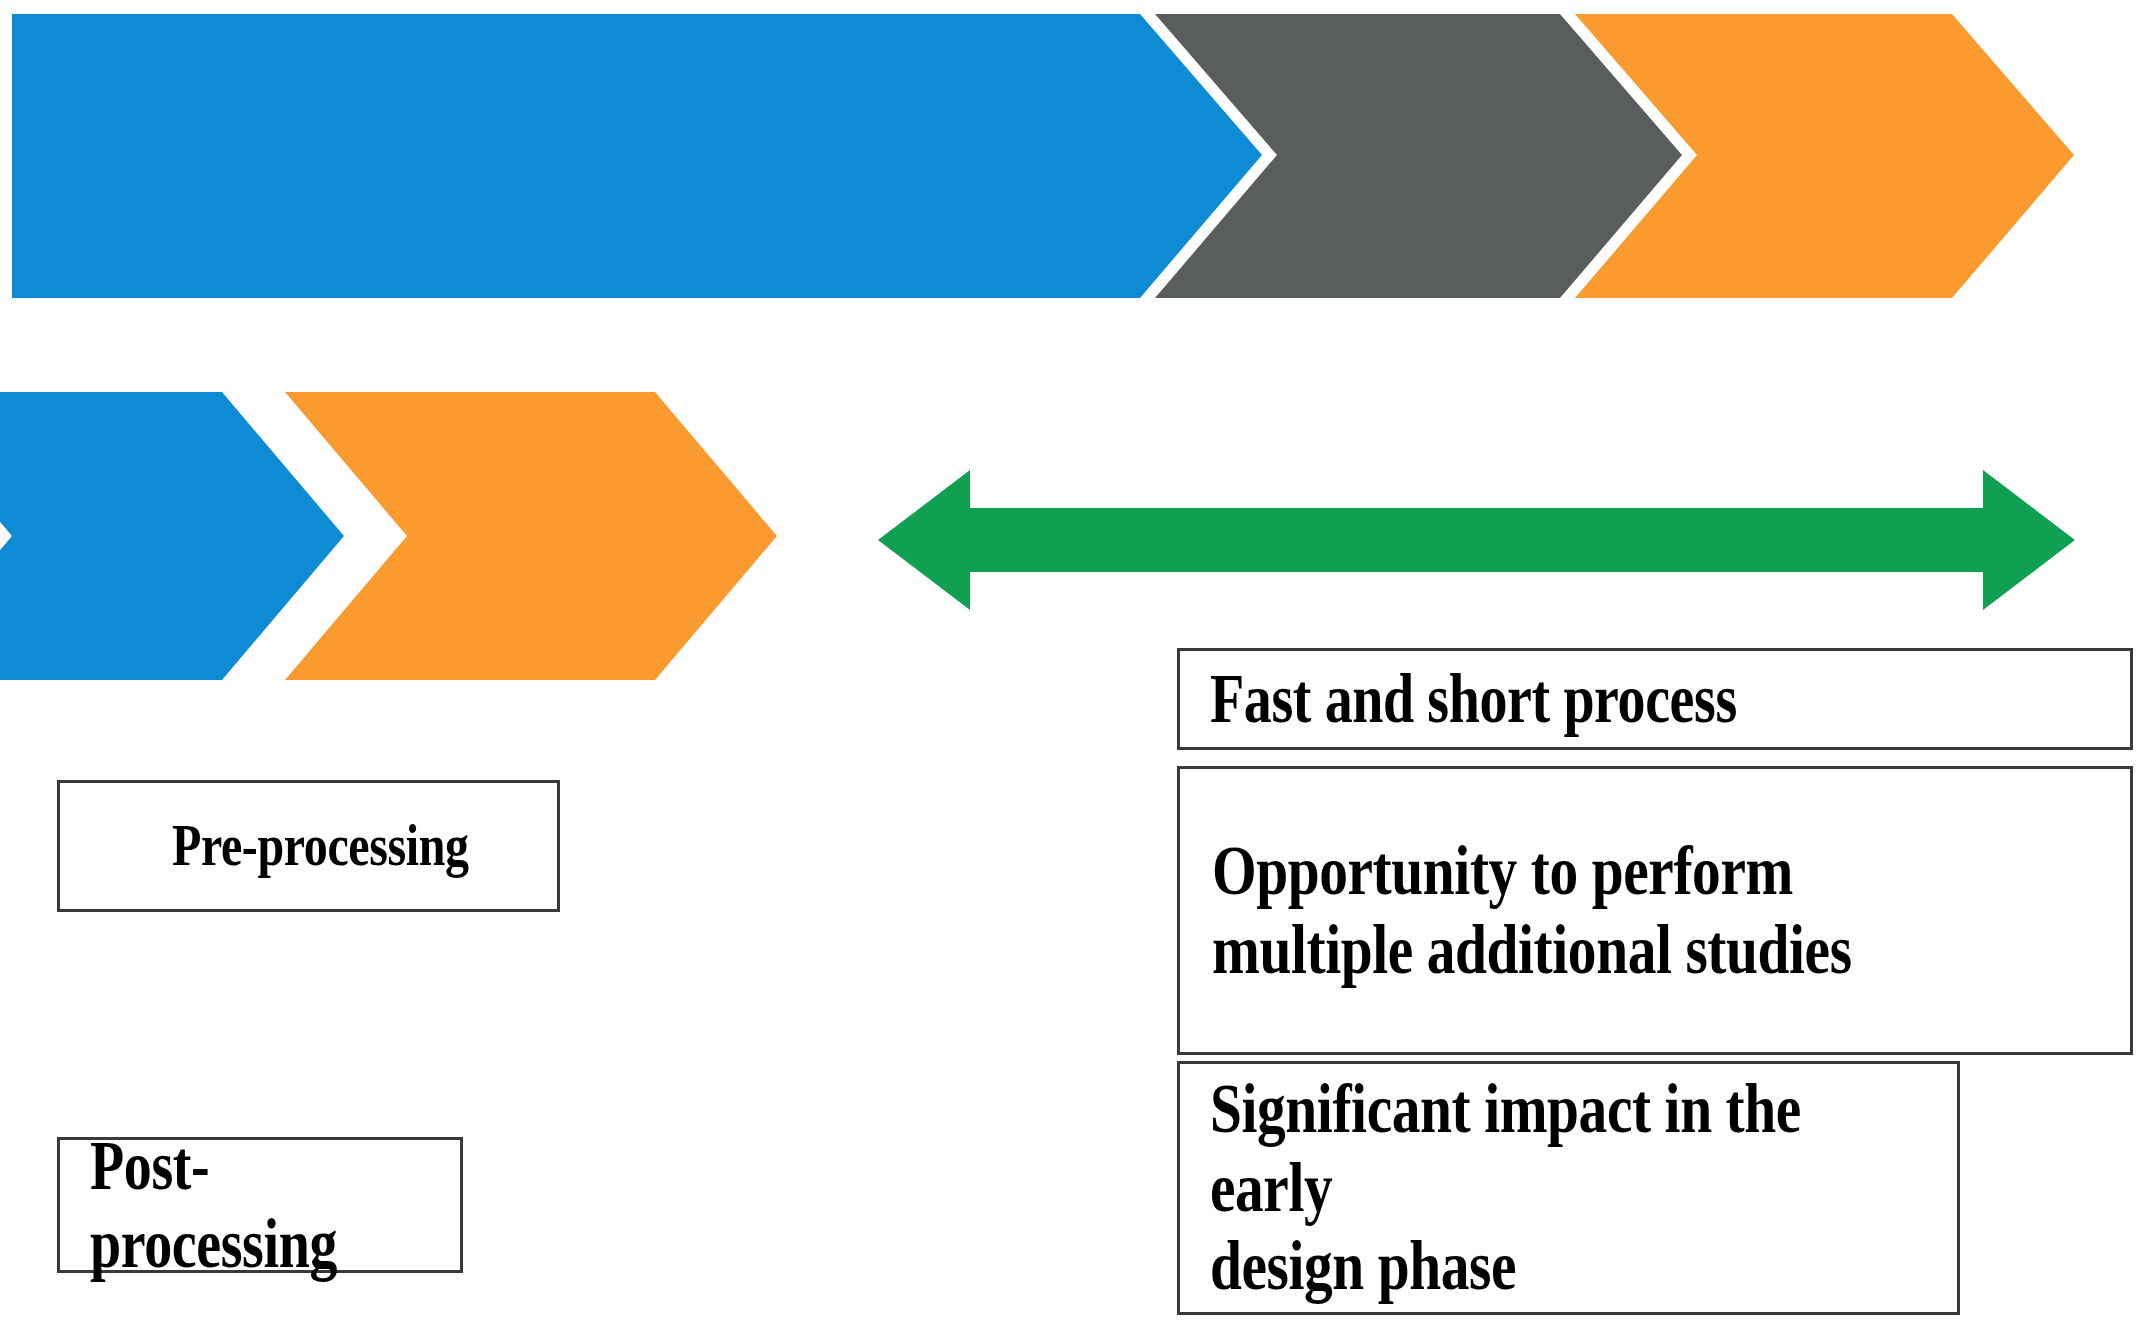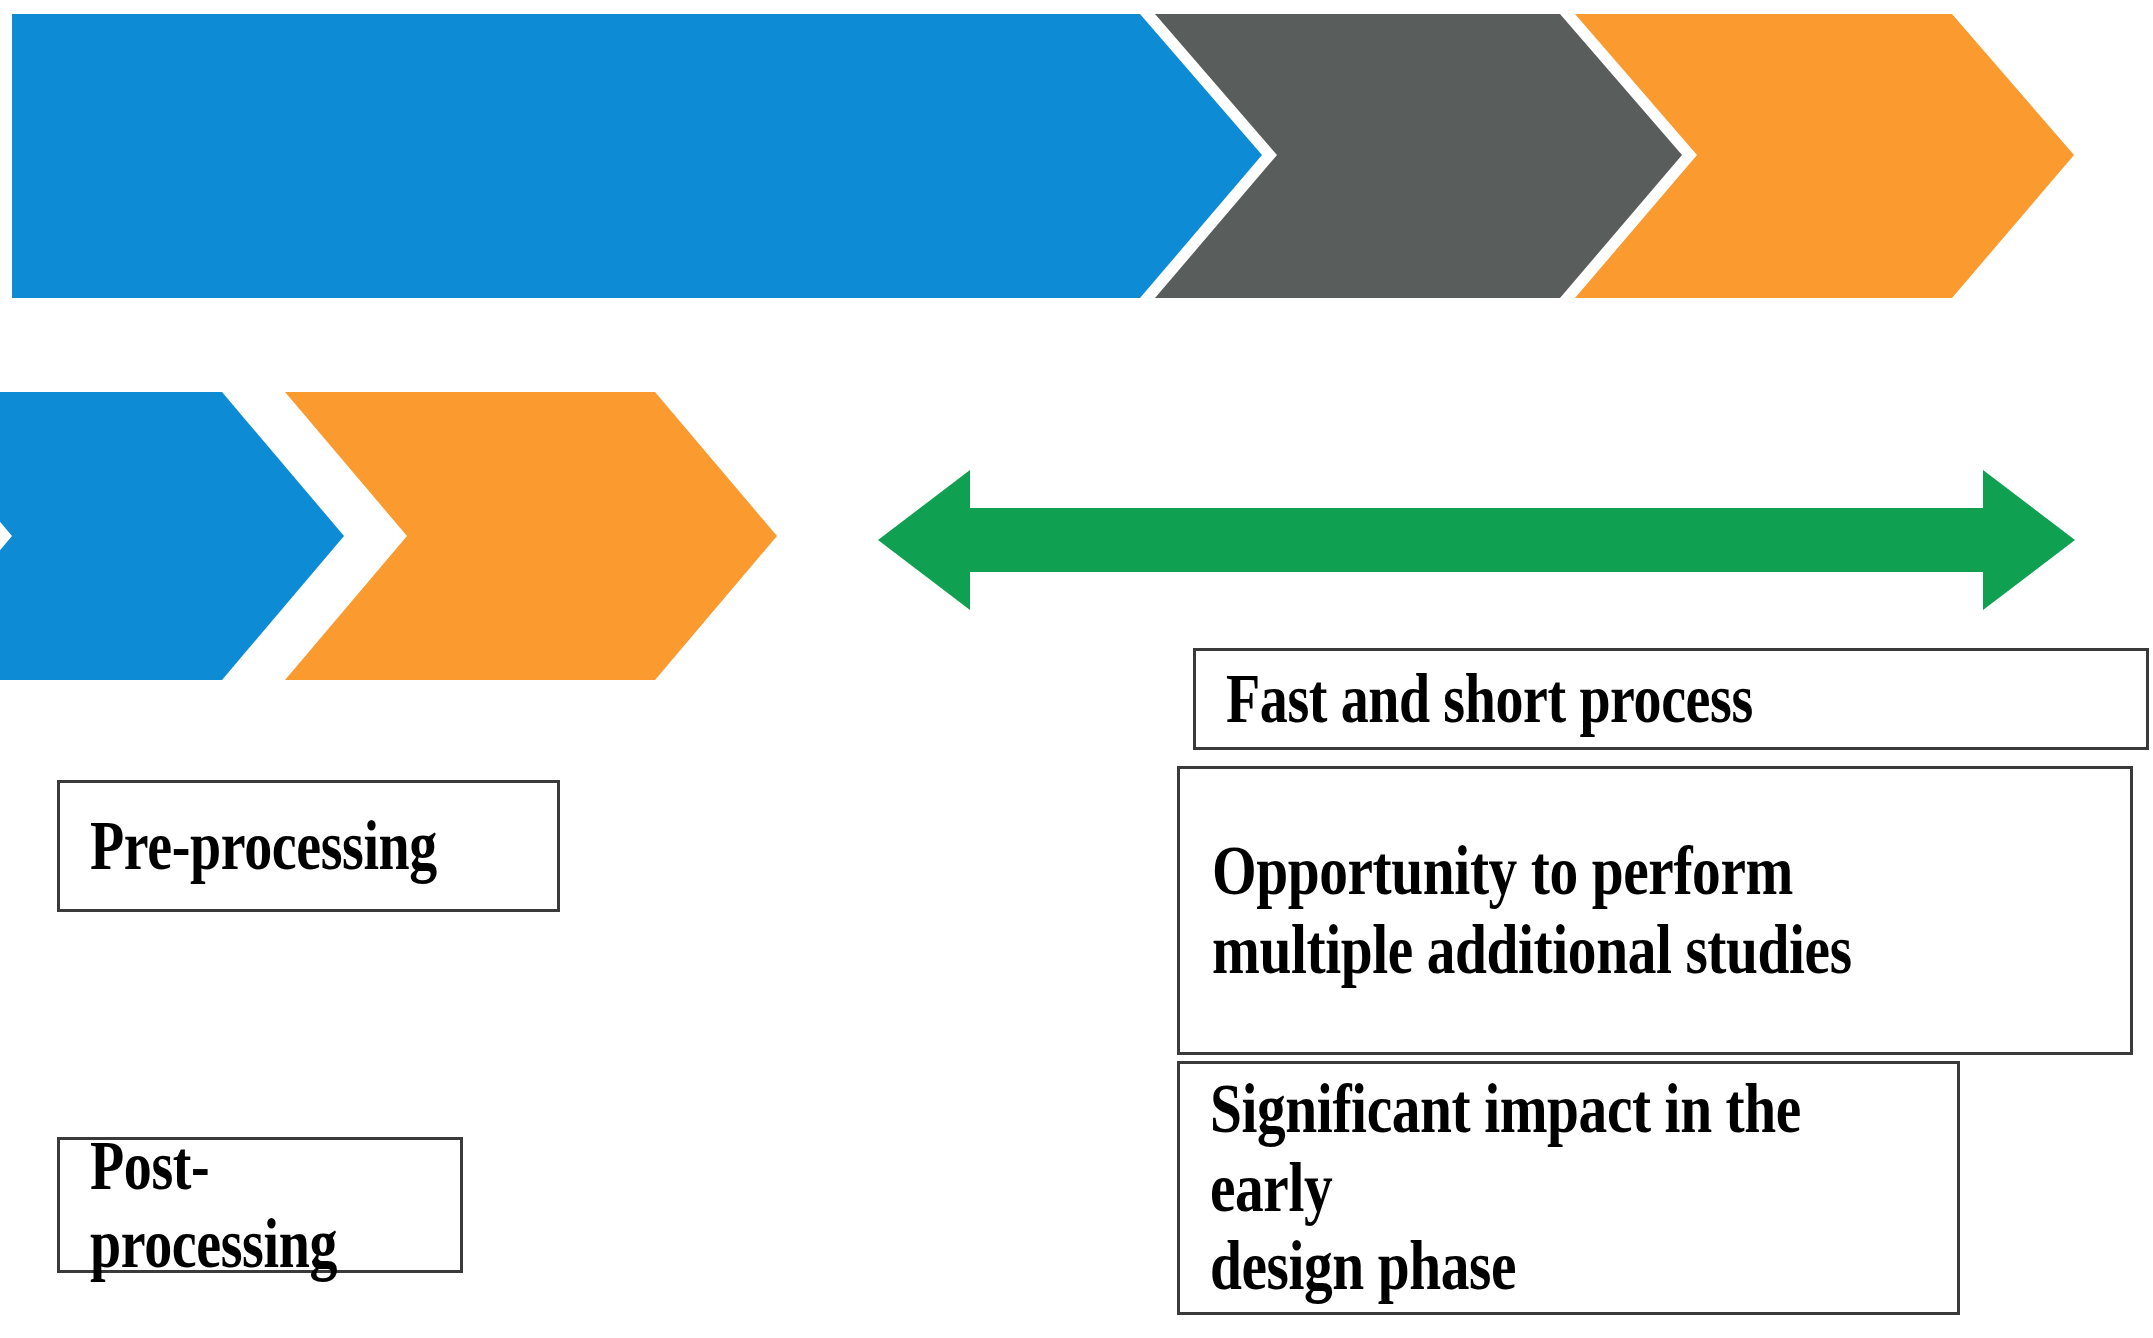--- a/index.html
+++ b/index.html
@@ -23,26 +23,26 @@
     color:#000000;
     font-weight:700;
     letter-spacing:-0.5px;
     line-height:1.12;
     padding-left:30px;
     padding-right:14px;
   }
   .txtbox span{display:block;transform:scaleX(0.80);transform-origin:left center;white-space:pre-line;}
 
   
-  #box-pre{left:57px;  top:780px;  width:503px;  height:132px;  font-size:70px;}
+  #box-pre{left:57px;  top:780px;  width:503px;  height:132px;  font-size:60px;justify-content:flex-end;}
   #box-solver{left:57px;top:958px;  width:996px;  height:139px;  font-size:70px;}
   #box-post{left:57px; top:1137px; width:406px;  height:136px;  font-size:70px;justify-content:center;}
 
   
-  #box-fast{left:1177px;  top:648px;  width:956px; height:102px; font-size:70px;margin-left:16px;}
+  #box-fast{left:1177px;  top:648px;  width:956px; height:102px; font-size:70px;}
   #box-opp{left:1177px;   top:766px;  width:956px; height:289px; font-size:70px;padding-left:32px;}
   #box-impact{left:1177px;top:1061px; width:783px; height:254px; font-size:70px;}
   #box-opp span, #box-impact span{transform:scaleX(0.82);}
 </style>
 </head>
 <body>
 
 <div id="stage">
 
   <svg class="layer" viewBox="0 0 2153 1338">

